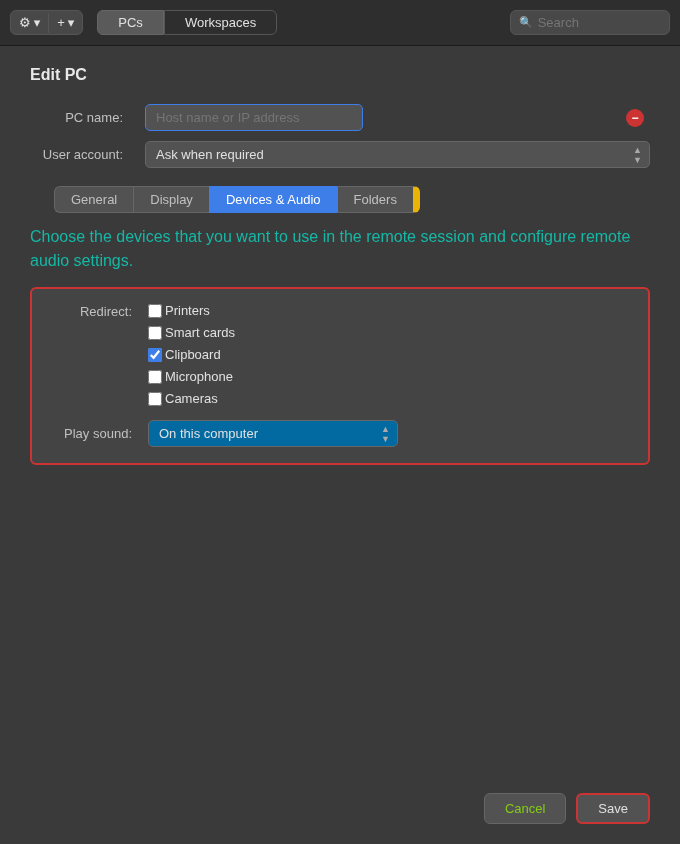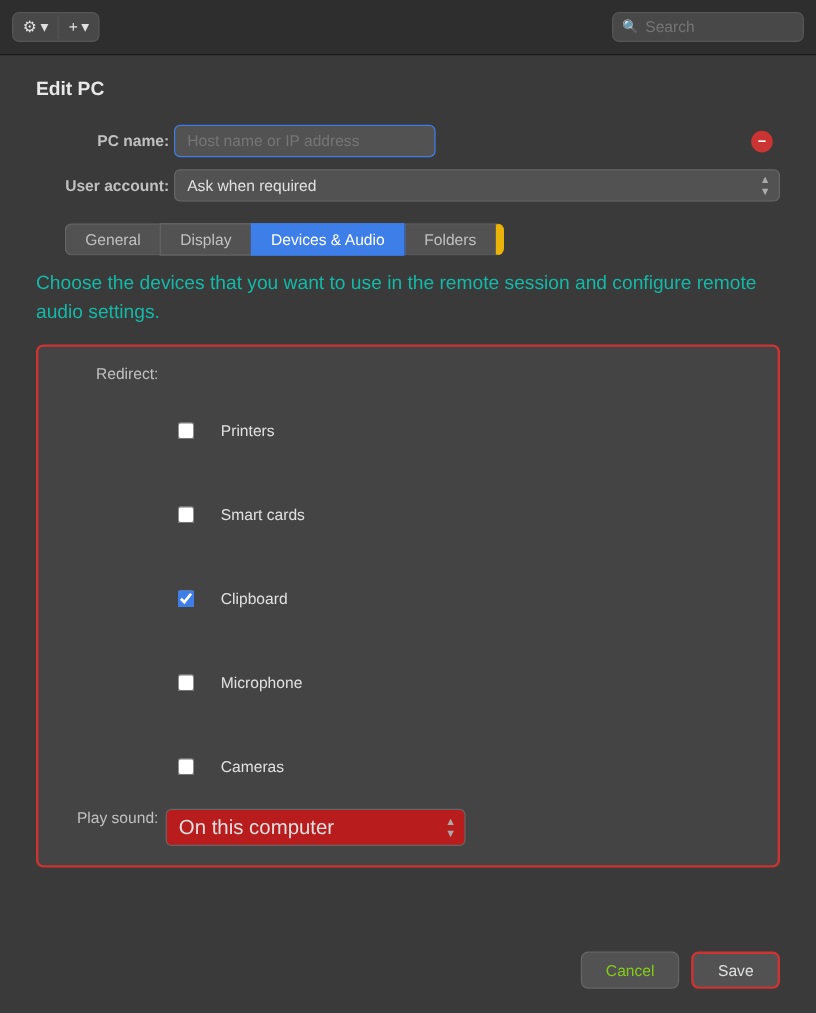--- a/index.html
+++ b/index.html
@@ -118,22 +118,21 @@
       display: flex;
       align-items: center;
       margin-bottom: 10px;
     }
 
     .form-label {
       width: 115px;
       text-align: right;
       color: #c0c0c0;
       font-size: 13px;
-      padding-right: 4px;
-      font-weight: bold;
+      padding-right: 22px;
     }
 
     .form-input {
       flex: 1;
       background: #525252;
       border: 1.5px solid #3d7ee8;
       border-radius: 5px;
       padding: 5px 30px 5px 10px;
       color: #999;
       font-size: 13px;
@@ -261,63 +260,64 @@
 
     .checkboxes-col {
       display: flex;
       flex-direction: column;
       gap: 7px;
     }
 
     .checkbox-row {
       display: flex;
       align-items: center;
-      gap: 22px;
-      cursor: pointer;
-      margin-top: 48px;
+      gap: 3px;
+      cursor: pointer;
     }
 
     .checkbox-row input[type="checkbox"] {
       width: 14px;
       height: 14px;
       cursor: pointer;
       accent-color: #3d7ee8;
     }
 
     .checkbox-label {
       font-size: 13px;
       color: #e0e0e0;
     }
 
     .play-sound-row {
       display: flex;
-      margin-top: 28px;
+      align-items: center;
+      gap: 10px;
+      margin-top: 14px;
     }
 
     .play-sound-label {
       width: 90px;
       text-align: right;
       color: #c0c0c0;
       font-size: 13px;
       padding-right: 6px;
     }
 
     .play-sound-select-wrapper {
       position: relative;
       width: 250px;
     }
 
     .play-sound-select {
       width: 100%;
-      background: #b91c1c;
+      background: #0369a1;
       border: 1px solid #666;
       border-radius: 5px;
       padding: 5px 30px 5px 10px;
       color: #e0e0e0;
-      font-size: 17px;
+      font-size: 13px;
       outline: none;
       appearance: none;
       cursor: pointer;
     }
 
     
     .bottom-bar {
       position: absolute;
       bottom: 20px;
       right: 30px;
@@ -354,20 +354,24 @@
       <span>⚙</span>
       <span>▾</span>
     </button>
     <div class="toolbar-divider"></div>
     <button class="toolbar-btn">
       <span>+</span>
       <span>▾</span>
     </button>
   </div>
 
+  <div class="tab-group">
+    <button class="tab-btn active">PCs</button>
+    <button class="tab-btn">Workspaces</button>
+  </div>
 
   <div class="search-box">
     <span class="search-icon-svg">🔍</span>
     <input type="text" placeholder="Search" style="">
   </div>
 </div>
 
 <div class="main-content">
 
   <div class="page-title">Edit PC</div>

